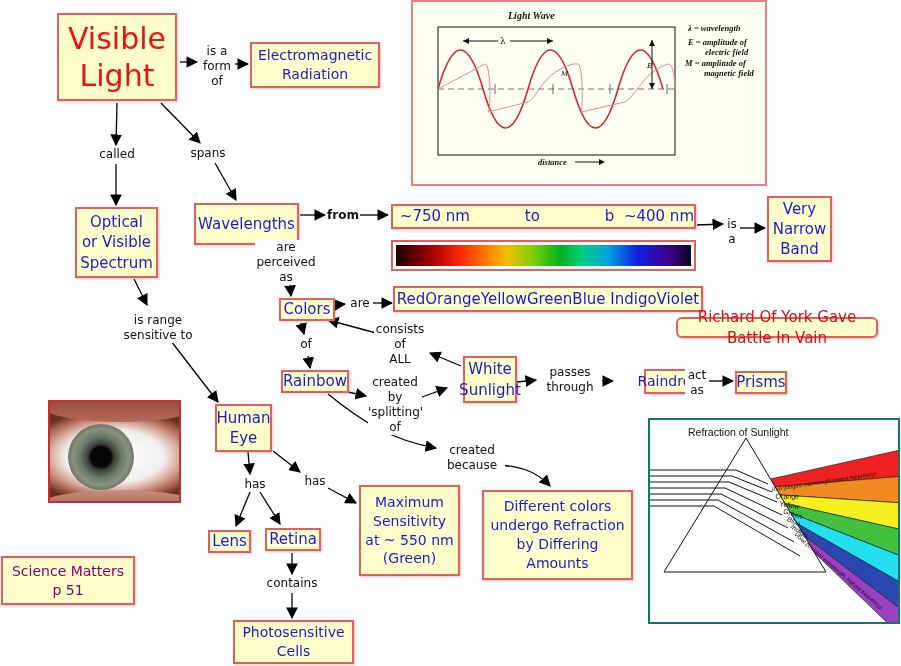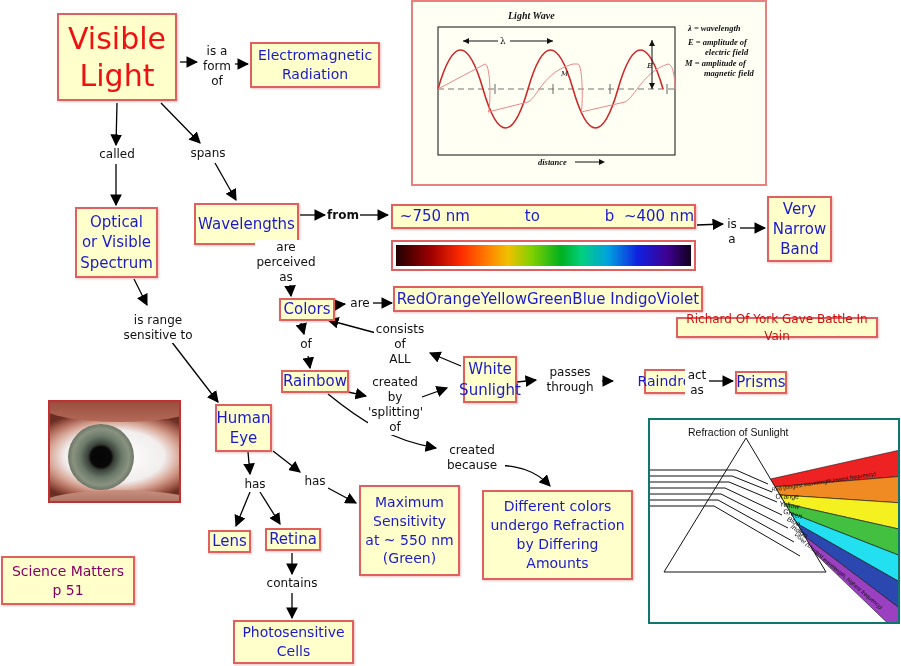--- a/index.html
+++ b/index.html
@@ -119,21 +119,21 @@
 </div>
 
 <div class="node" style="left:767px;top:196px;width:65px;height:66px;font-size:15px;">Very
 Narrow
 Band</div>
 
 <div class="node" style="left:268px;top:298px;width:56px;height:23px;font-size:15px;margin-left:11px;">Colors</div>
 
 <div class="node" style="left:393px;top:286px;width:310px;height:26px;font-size:15px;">RedOrangeYellowGreenBlue IndigoViolet</div>
 
-<div class="node" style="left:676px;top:317px;width:202px;height:21px;font-size:12px;color:#cc1111;">Richard Of York Gave Battle In  Vain</div>
+<div class="node" style="left:676px;top:317px;width:202px;height:21px;font-size:15px;color:#cc1111;border-radius:6px;">Richard Of York Gave Battle In  Vain</div>
 
 <div class="node" style="left:281px;top:370px;width:68px;height:23px;font-size:15px;">Rainbow</div>
 
 <div class="node" style="left:463px;top:356px;width:54px;height:47px;font-size:15px;">White
 Sunlight</div>
 
 <div class="node" style="left:644px;top:369px;width:57px;height:25px;font-size:14px;">Raindrops</div>
 
 <div class="node" style="left:735px;top:371px;width:52px;height:23px;font-size:15px;">Prisms</div>
 

